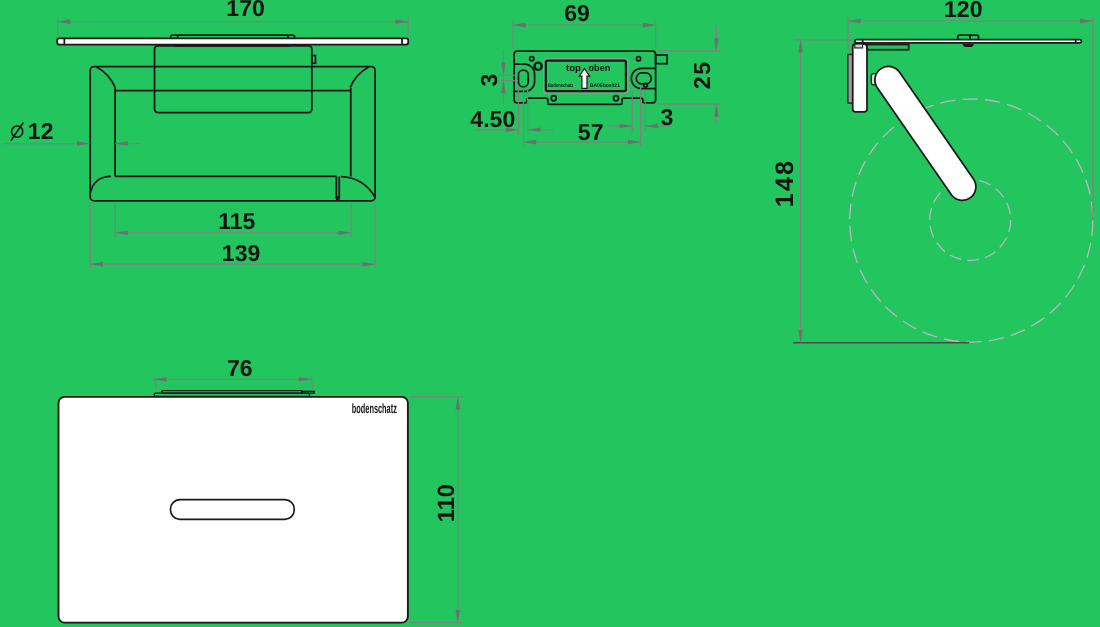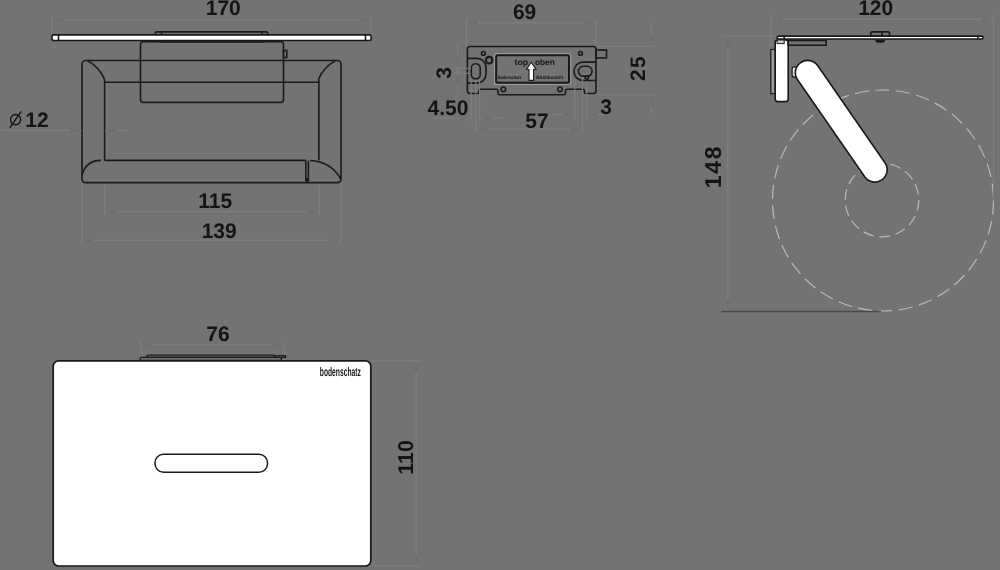--- a/index.html
+++ b/index.html
@@ -1,16 +1,16 @@
 <!DOCTYPE html>
 <html><head>
 <meta charset="utf-8">
 <style>
   html,body{margin:0;padding:0;background:#ffffff;}
-  .wrap{width:1000px;height:570px;position:relative;overflow:hidden;background:#737373;transform:translateZ(0);will-change:transform;}
+  .wrap{width:1000px;height:570px;position:relative;overflow:hidden;background:#22c55e;transform:translateZ(0);will-change:transform;}
   svg{display:block;}
   text{font-family:"Liberation Sans", sans-serif;font-weight:bold;fill:#141414;}
 </style>
 </head>
 <body>
 <div class="wrap">
 <svg width="1000" height="570" viewBox="0 0 1000 570" text-rendering="geometricPrecision">
 <defs>
 <g id="arR">
           <path d="M0 0 L-11.5 -2.1 L-11.5 2.1 Z" fill="#6f6f6f"></path>

